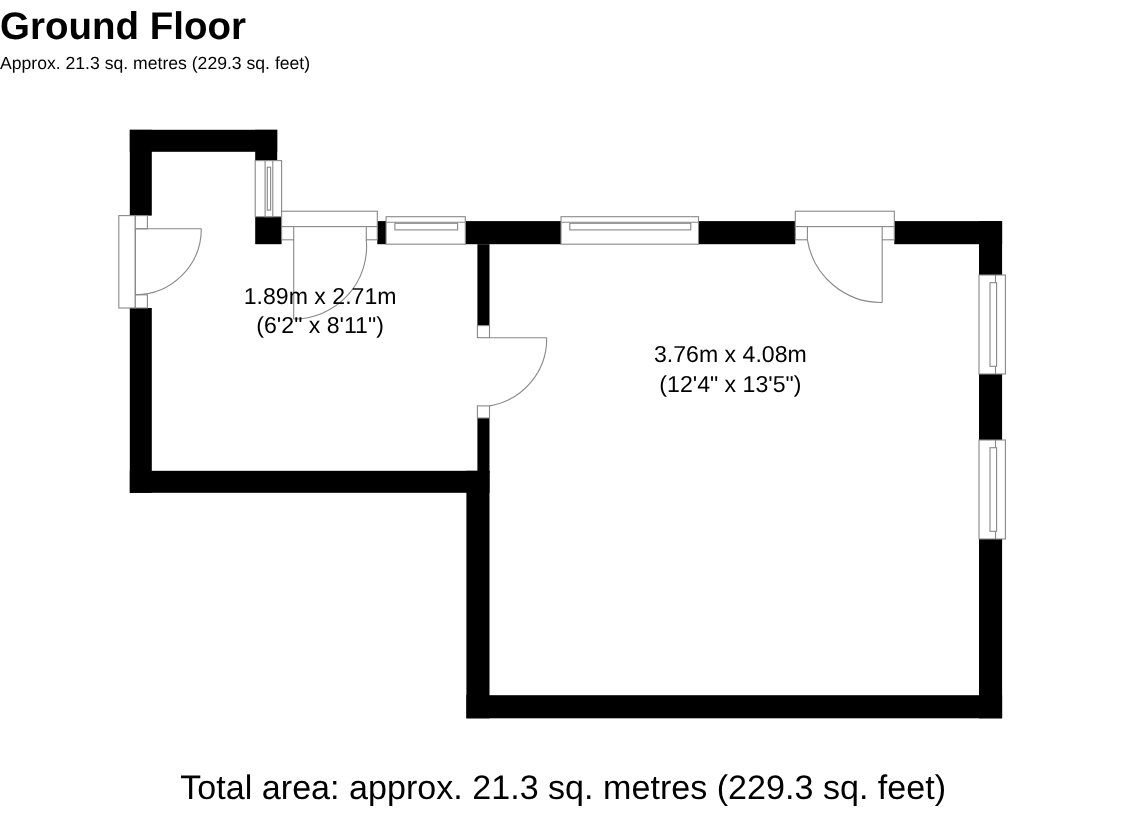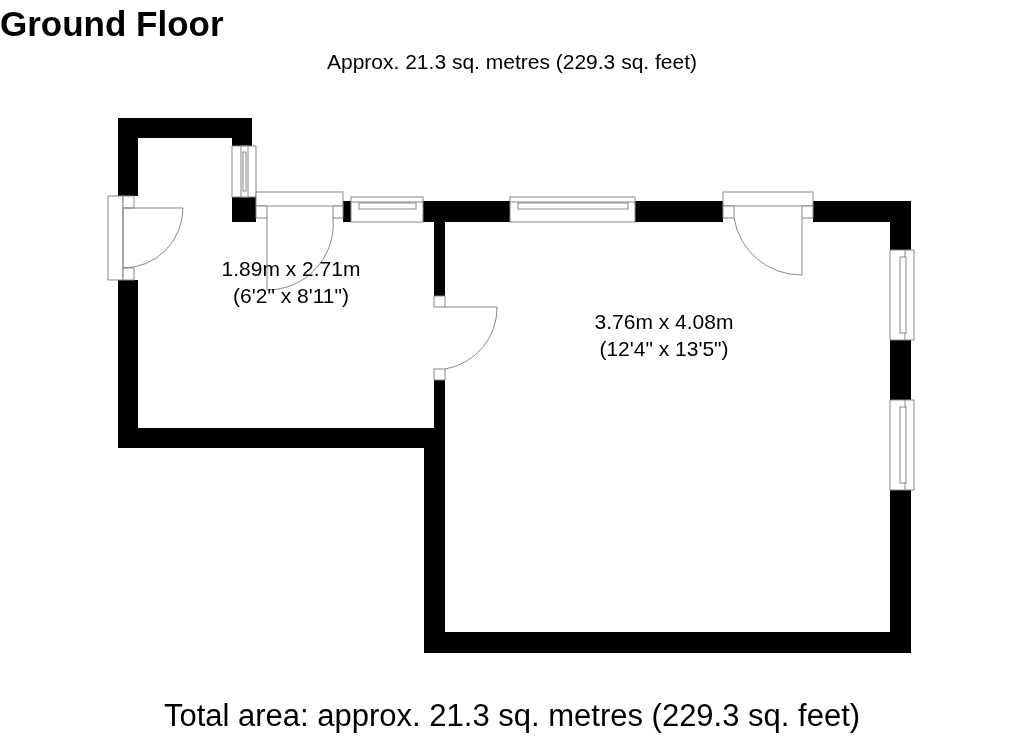--- a/index.html
+++ b/index.html
@@ -1,18 +1,18 @@
 <!DOCTYPE html>
 <html><head>
   <meta charset="utf-8">
   <style>
     html, body { margin: 0; padding: 0; background: #ffffff; }
     body { width: 1024px; height: 743px; position: relative; overflow: hidden; font-family: "Liberation Sans", sans-serif; color: #000; }
     .title { position: absolute; top: 4px; left: 0; width: 1024px; text-align: left; font-size: 35px; font-weight: bold; letter-spacing: 0px; }
-    .subtitle { position: absolute; top: 50px; left: 0; width: 1024px; text-align: center; font-size: 21px; }
+    .subtitle { position: absolute; top: 50px; left: 0; width: 1024px; font-size: 16px; }
     .footer { position: absolute; top: 698px; left: 0; width: 1024px; text-align: center; font-size: 31px; }
     svg.plan { position: absolute; left: 0; top: 0; }
     .room-label { font-family: "Liberation Sans", sans-serif; font-size: 21px; fill: #000; text-anchor: middle; }
   </style>
 </head>
 <body>
 
 <div class="title">Ground Floor</div>
 <div class="subtitle">Approx. 21.3 sq. metres (229.3 sq. feet)</div>
 

